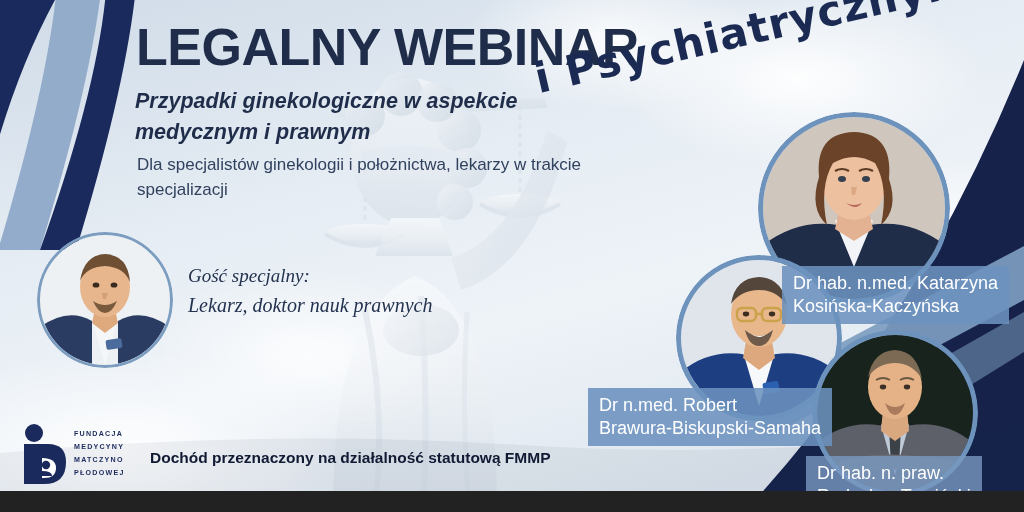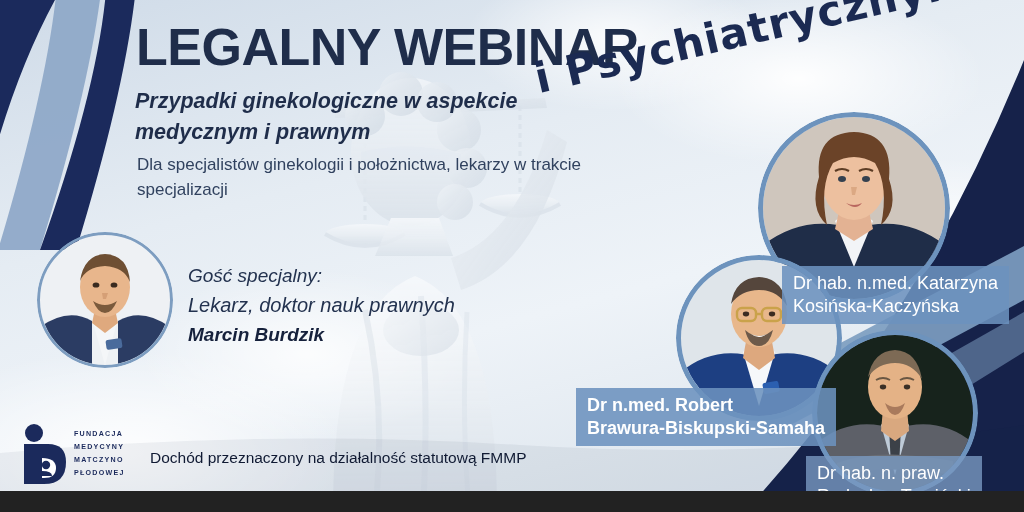--- a/index.html
+++ b/index.html
@@ -55,21 +55,21 @@
   }
   .psych{
     position:absolute;left:541px;top:54px;
     transform:rotate(-13deg);transform-origin:left bottom;
     font-family:"DejaVu Sans", sans-serif;
     font-size:42px;font-weight:bold;color:#1b2a52;
     white-space:nowrap;letter-spacing:1px;
   }
 
   
-  .guest{position:absolute;left:188px;top:262px;}
+  .guest{position:absolute;left:188px;top:262px;font-family:Liberation Serif, serif;}
   .guest .g1{font-size:19px;font-style:italic;font-weight:500;color:#23324f;line-height:1.45;}
   .guest .g2{font-size:20px;font-style:italic;color:#23324f;line-height:1.5;}
   .guest .g3{font-size:19px;font-weight:bold;font-style:italic;color:#16213c;line-height:1.5;margin-top:1px;}
 
   
   .portrait{position:absolute;border-radius:50%;overflow:hidden;}
   .portrait .ring{position:absolute;inset:0;border-radius:50%;pointer-events:none;}
   .portrait .photo{position:absolute;border-radius:50%;overflow:hidden;}
   .portrait svg{display:block;width:100%;height:100%;}
 
@@ -89,27 +89,27 @@
   .p-radoslaw .ring{border:5px solid #6d93bd;}
   .p-radoslaw .photo{inset:5px;}
 
   
   .plate{
     position:absolute;background:rgba(108,146,190,.88);
     color:#ffffff;font-size:18px;line-height:1.26;
     padding:6px 11px 7px 11px;white-space:pre-line;
   }
   .plate-kat{left:782px;top:266px;}
-  .plate-rob{left:576px;top:388px;font-weight:bold;}
+  .plate-rob{left:588px;top:388px;}
   .plate-rad{left:806px;top:456px;background:rgba(120,152,193,.8);}
 
   
   .bottom-info{
     position:absolute;left:150px;top:446px;
-    font-size:15.5px;font-weight:normal;color:#101a33;line-height:1.55;
+    font-size:15.5px;font-weight:bold;color:#101a33;line-height:1.55;
   }
 
   
   .logo{position:absolute;left:18px;top:424px;width:118px;height:66px;}
   .logo .mark{position:absolute;left:0;top:0;width:52px;height:62px;}
   .logo .mark svg{width:100%;height:100%;}
   .logo .words{
     position:absolute;left:56px;top:4px;
     font-size:7.1px;font-weight:bold;letter-spacing:1.25px;
     color:#1b2a5c;line-height:1.82;white-space:pre-line;
@@ -197,21 +197,20 @@
 
   <div class="psych">i Psychiatrycznym</div>
 
   <div class="sub1">Przypadki ginekologiczne w aspekcie medycznym i prawnym</div>
 
   <div class="sub2">Dla specjalistów ginekologii i położnictwa, lekarzy w trakcie specjalizacji</div>
 
   <div class="guest">
     <div class="g1">Gość specjalny:</div>
     <div class="g2">Lekarz, doktor nauk prawnych</div>
-    <div class="g3">Marcin Burdzik</div>
   </div>
 
   <div class="portrait p-burdzik">
     <div class="photo">
       <svg viewBox="0 0 130 130" xmlns="http://www.w3.org/2000/svg">
         <rect width="130" height="130" fill="#eef1f4"></rect>
         <path d="M0 92 Q28 72 52 86 L52 130 L0 130 Z" fill="#2b3c63"></path>
         <path d="M130 92 Q102 72 78 86 L78 130 L130 130 Z" fill="#2b3c63"></path>
         <path d="M52 84 L65 130 L78 84 L70 78 L60 78 Z" fill="#f4f6f8"></path>
         <path d="M56 70 L74 70 L78 88 L65 98 L52 88 Z" fill="#dfa97e"></path>

